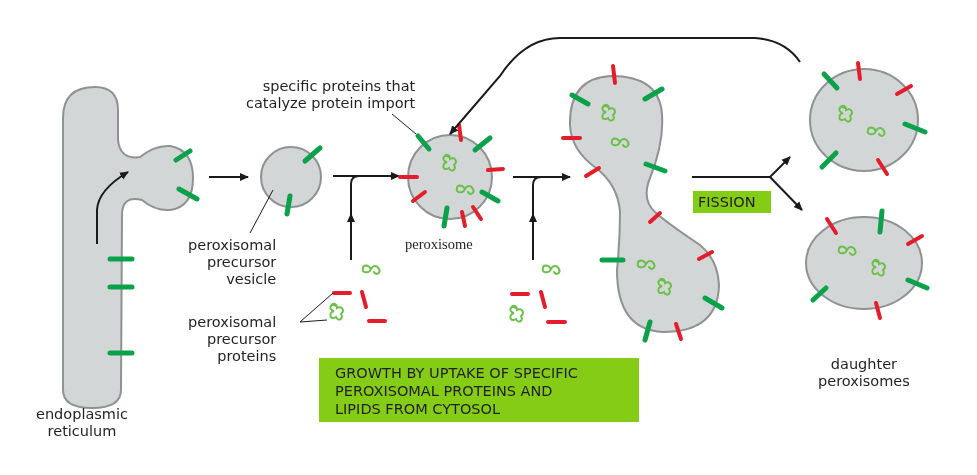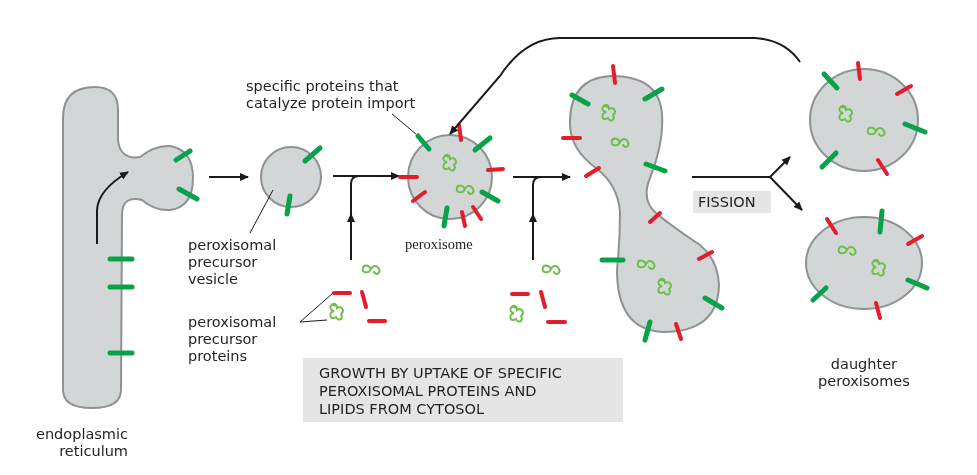--- a/index.html
+++ b/index.html
@@ -1,22 +1,22 @@
 <!DOCTYPE html>
 <html><head>
 <meta charset="utf-8">
 <style>
   html, body { margin: 0; padding: 0; background: #ffffff; }
   body { width: 977px; height: 475px; position: relative; overflow: hidden;
          font-family: "DejaVu Sans", "Liberation Sans", sans-serif; }
   #diagram { position: absolute; left: 0; top: 0; width: 977px; height: 475px; }
-  .lbl { position: absolute; font-size: 14.5px; line-height: 17px; color: #231f20; white-space: pre; }
+  .lbl { position: absolute; font-size: 14.5px; line-height: 17px; color: #231f20; white-space: pre; text-align: right; }
   .lbl.center { text-align: center; }
-  .box { position: absolute; background: #e5e5e5; color: #231f20; font-size: 14.5px; line-height: 18px; }
-  .box-growth { left: 303px; top: 358px; width: 320px; height: 64px; padding: 6px 0 0 16px; box-sizing: border-box; white-space: pre; }
+  .box { position: absolute; background: #84cc16; color: #231f20; font-size: 14.5px; line-height: 18px; }
+  .box-growth { left: 319px; top: 358px; width: 320px; height: 64px; padding: 6px 0 0 16px; box-sizing: border-box; white-space: pre; }
   .box-fission { left: 693px; top: 191px; width: 78px; height: 22px; padding: 2px 0 0 5px; box-sizing: border-box; }
 </style>
 </head>
 <body>
 
 <svg id="diagram" viewBox="0 0 977 475" xmlns="http://www.w3.org/2000/svg">
   <defs>
     <marker id="ah" markerWidth="10" markerHeight="10" refX="8" refY="5" orient="auto" markerUnits="userSpaceOnUse">
       <path d="M0,1 L9,5 L0,9 Z" fill="#1a1a1a"></path>
     </marker>
@@ -140,21 +140,21 @@
     <use href="#coil8" x="878" y="268"></use>
     <line x1="827" y1="219" x2="836" y2="233" stroke="#e31d2b" stroke-width="4" stroke-linecap="round"></line>
     <line x1="882" y1="211" x2="880" y2="232" stroke="#0aa14b" stroke-width="5" stroke-linecap="round"></line>
     <line x1="908" y1="244" x2="922" y2="236" stroke="#e31d2b" stroke-width="4" stroke-linecap="round"></line>
     <line x1="908" y1="280" x2="927" y2="288" stroke="#0aa14b" stroke-width="5" stroke-linecap="round"></line>
     <line x1="813" y1="300" x2="826" y2="288" stroke="#0aa14b" stroke-width="5" stroke-linecap="round"></line>
     <line x1="876" y1="303" x2="880" y2="318" stroke="#e31d2b" stroke-width="4" stroke-linecap="round"></line>
   </g>
 </svg>
 
-<div class="lbl center" style="left:36px; top:426px;text-align:right;">endoplasmic
+<div class="lbl center" style="left:36px; top:406px;">endoplasmic
 reticulum</div>
 <div class="lbl" style="left:188px; top:237px;">peroxisomal
 precursor
 vesicle</div>
 <div class="lbl" style="left:188px; top:314px;">peroxisomal
 precursor
 proteins</div>
 <div class="lbl" style="left:246px; top:78px;">specific proteins that
 catalyze protein import</div>
 <div class="lbl" style="left:405px; top:236px;font-family:Liberation Serif, serif;">peroxisome</div>

